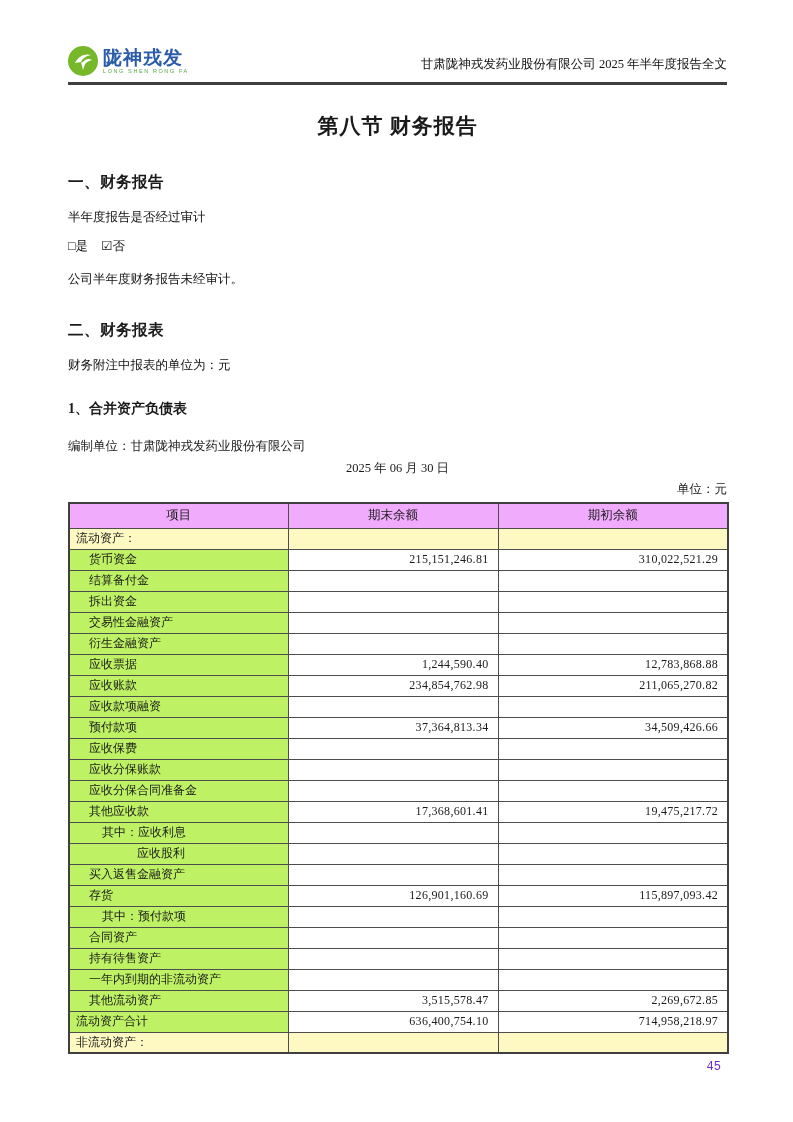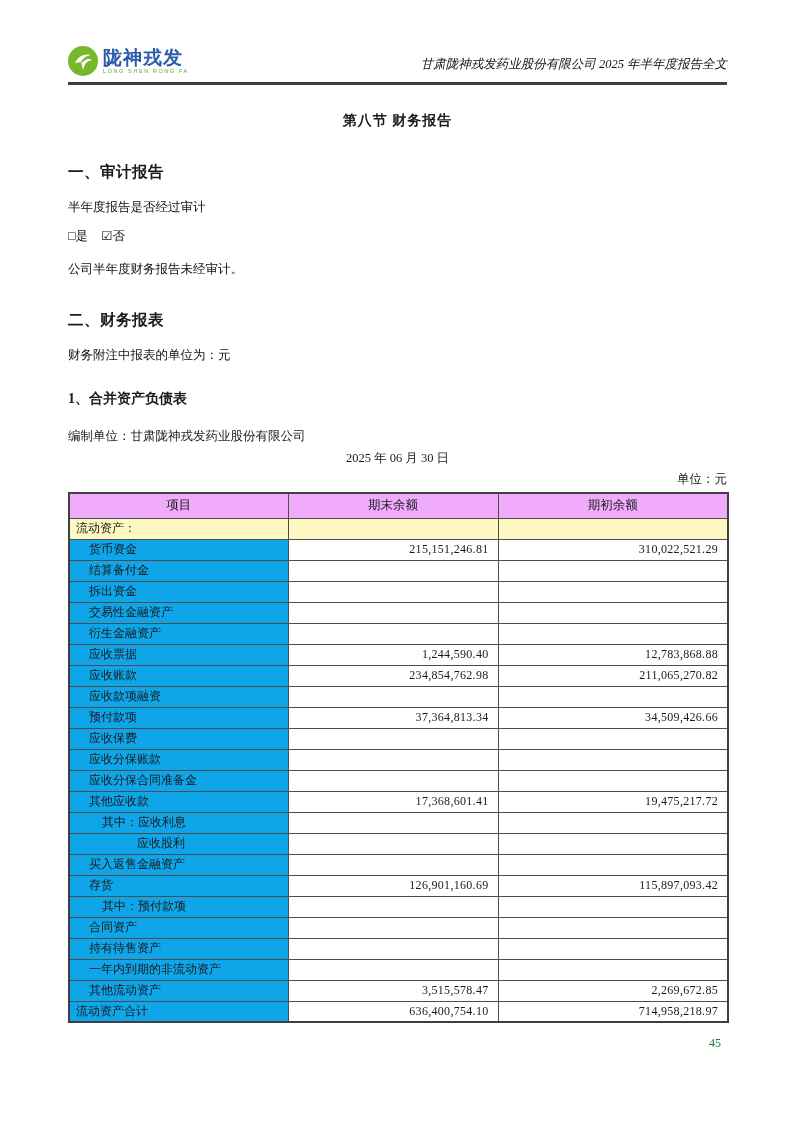--- a/index.html
+++ b/index.html
@@ -47,25 +47,25 @@
     font-family: "Liberation Sans", "DejaVu Sans", sans-serif;
   }
   .logo-en {
     font-size: 5.5px;
     color: #55a546;
     letter-spacing: 1.6px;
     margin-top: 2px;
     font-family: "Liberation Sans", "DejaVu Sans", sans-serif;
     white-space: nowrap;
   }
-  .hdr-right { font-size: 12.5px; color: #111; padding-bottom: 3px; font-style: italic; }
+  .hdr-right { font-size: 12.5px; color: #111; padding-bottom: 3px; }
   
   .doc-title {
     text-align: center;
-    font-size: 14px;
+    font-size: 21px;
     font-weight: bold;
     margin-top: 27px;
     letter-spacing: 1px;
   }
   .sec-heading {
     font-size: 15.5px;
     font-weight: bold;
     margin-top: 32px;
     letter-spacing: 0.5px;
   }
@@ -101,34 +101,35 @@
     font-size: 12.5px;
   }
   table.bs td {
     height: 21px;
     border: 1px solid #4d4d4d;
     padding: 0 9px 0 6px;
     background: #ffffff;
     overflow: hidden;
     white-space: nowrap;
   }
-  table.bs td.item-cell { background: #0ea5e9; text-align: left; }
+  table.bs td.item-cell { background: #bef264; text-align: left; }
   table.bs tr.section-row td { background: #fef9c3; }
   table.bs td.num-cell { text-align: right; letter-spacing: 0.3px; }
   .ind-0 { padding-left: 6px !important; }
   .ind-1 { padding-left: 19px !important; }
   .ind-2 { padding-left: 32px !important; }
   .ind-3 { padding-left: 67px !important; }
   
   .page-num {
     position: absolute;
     right: 72px;
-    top: 1036px;
+    top: 1060px;
     font-size: 12px;
-    color: #15803d;
+    color: #6d28d9;
+    font-family: Liberation Mono, monospace;
   }
 </style>
 </head>
 <body>
 
 <div class="page">
   <div class="content">
 
     <div class="hdr">
       <div class="logo">
@@ -142,21 +143,21 @@
         <div class="logo-text">
           <span class="logo-cn">陇神戎发</span>
           <span class="logo-en">LONG SHEN RONG FA</span>
         </div>
       </div>
       <div class="hdr-right">甘肃陇神戎发药业股份有限公司 2025 年半年度报告全文</div>
     </div>
 
     <div class="doc-title">第八节 财务报告</div>
 
-    <div class="sec-heading">一、审计报告</div>
+    <div class="sec-heading">一、财务报告</div>
     <div class="body-line">半年度报告是否经过审计</div>
     <div class="checkbox-line">
       <span class="opt"><span>□</span><span>是</span></span>
       <span class="opt"><span>☑</span><span>否</span></span>
     </div>
     <div class="body-line">公司半年度财务报告未经审计。</div>
 
     <div class="sec-heading">二、财务报表</div>
     <div class="body-line">财务附注中报表的单位为：元</div>
     <div class="sub-heading">1、合并资产负债表</div>
@@ -291,18 +292,23 @@
           <tr>
             <td class="item-cell ind-1">其他流动资产</td>
             <td class="num-cell">3,515,578.47</td>
             <td class="num-cell">2,269,672.85</td>
           </tr>
           <tr>
             <td class="item-cell ind-0">流动资产合计</td>
             <td class="num-cell">636,400,754.10</td>
             <td class="num-cell">714,958,218.97</td>
           </tr>
+          <tr class="section-row">
+            <td class="item-cell ind-0">非流动资产：</td>
+            <td class="num-cell"></td>
+            <td class="num-cell"></td>
+          </tr>
         </tbody>
     </table>
 
   </div>
   <div class="page-num">45</div>
 </div>
 
 </body></html>

